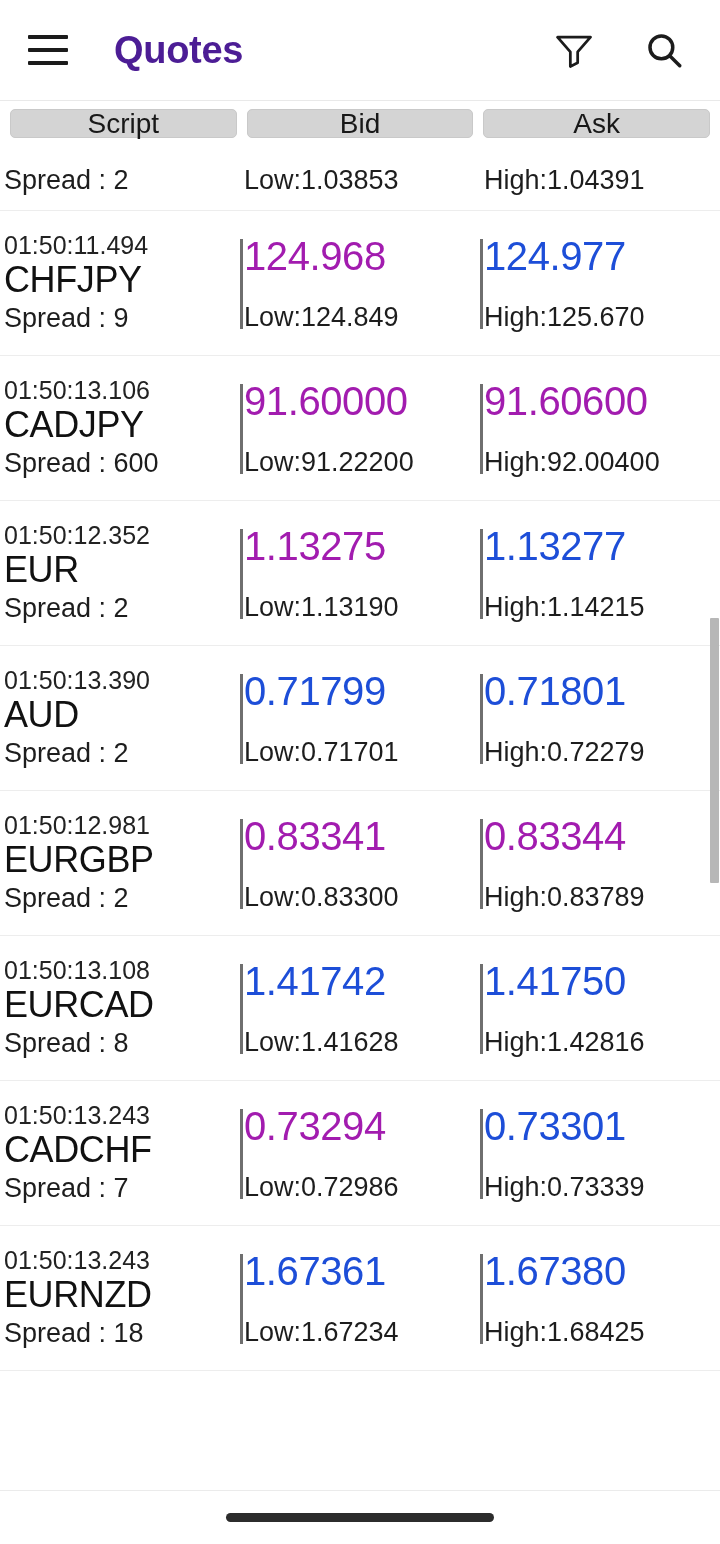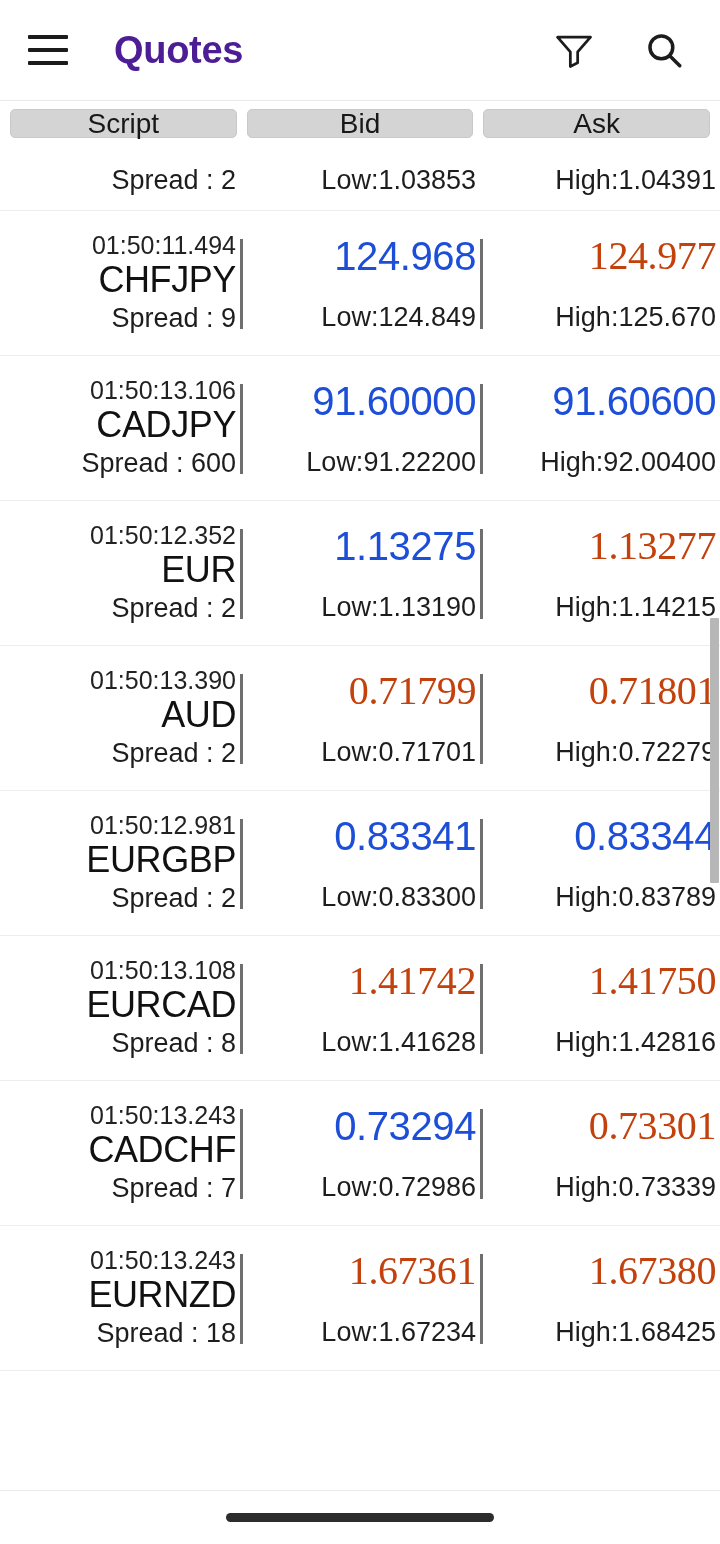--- a/index.html
+++ b/index.html
@@ -81,21 +81,21 @@
     display: flex;
     align-items: stretch;
     background: #ffffff;
   }
   .quote-row.partial { height: 110px; }
 
   .col {
     flex: 1 1 33.333%;
     display: flex;
     flex-direction: column;
-    align-items: flex-end;
+    align-items: flex-start;
     justify-content: center;
     position: relative;
     padding: 0 4px;
   }
   .col.bid, .col.ask { flex: 1 1 33.333%; }
 
   .divider {
     position: absolute;
     left: 0;
     top: 28px;
@@ -120,22 +120,22 @@
     font-size: 27px;
     color: #1d1d1d;
     line-height: 1.1;
     margin-top: 4px;
   }
   .price {
     font-size: 40px;
     line-height: 1.12;
     letter-spacing: -0.4px;
   }
-  .price.up { color: #c2410c; font-family: Liberation Serif, serif; }
-  .price.down { color: #1d4ed8; }
+  .price.up { color: #1d4ed8; }
+  .price.down { color: #a21caf; }
   .subprice {
     font-size: 27px;
     color: #1d1d1d;
     line-height: 1.1;
     margin-top: 24px;
   }
   
   .quote-row.partial .col {
     justify-content: flex-end;
     padding-bottom: 14px;

